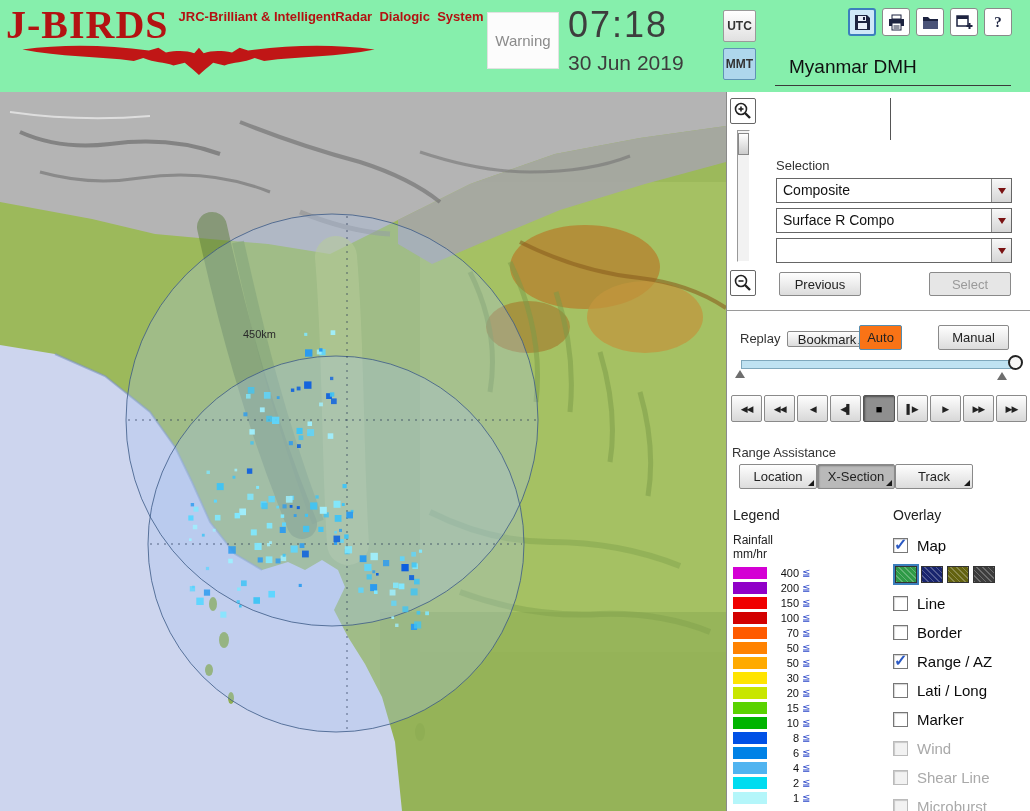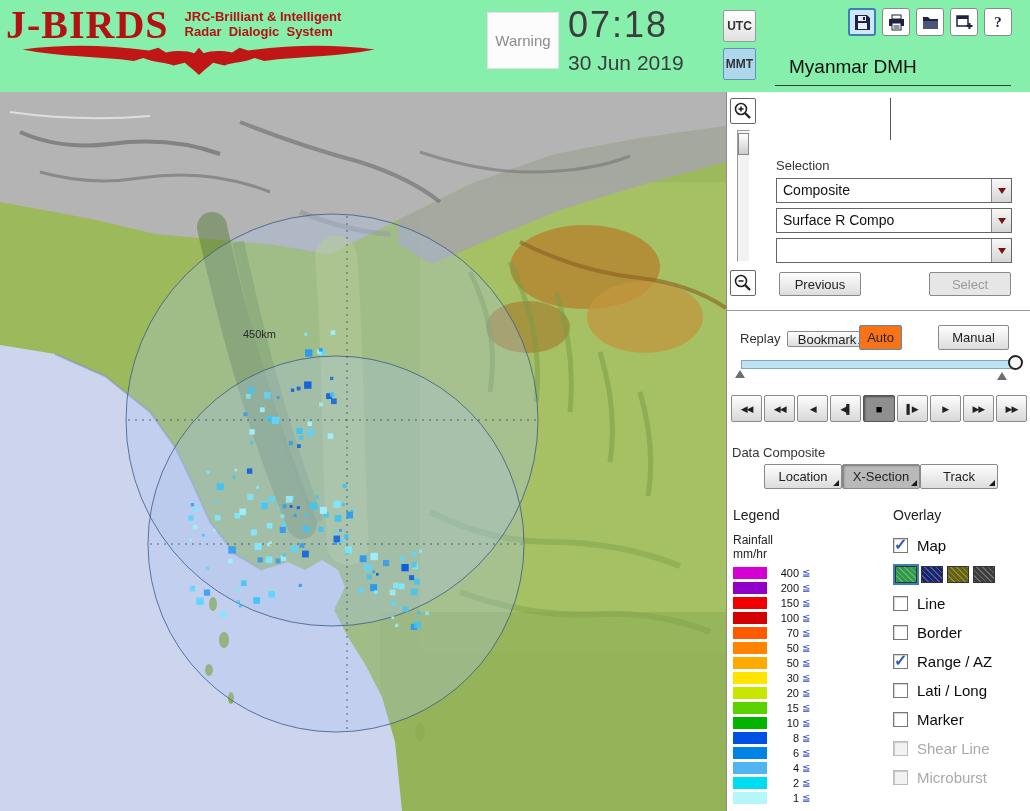--- a/index.html
+++ b/index.html
@@ -4,21 +4,21 @@
 <style>
   *{margin:0;padding:0;box-sizing:border-box}
   body{font-family:"Liberation Sans",sans-serif;background:#fff;width:1030px;height:811px;overflow:hidden}
   .app{position:relative;width:1030px;height:811px;background:#fff;overflow:hidden}
 
   
   .topbar{position:relative;height:92px;background:#86efac}
   .logo{position:absolute;left:6px;top:2px;width:400px}
   .logo-row{display:flex;align-items:flex-start}
   .logo-title{font-family:"Liberation Serif",serif;font-weight:bold;font-size:40px;line-height:46px;color:#b31212;letter-spacing:1px;white-space:nowrap}
-  .logo-sub{margin-left:16px;margin-top:7px;display:flex;flex-direction:column}
+  .logo-sub{margin-left:10px;margin-top:7px;display:flex;flex-direction:row}
   .logo-sub span{font-size:13px;font-weight:bold;color:#b31212;line-height:15px;white-space:pre}
   .eagle{display:block;margin-top:-6px}
   .warning-box{position:absolute;left:487px;top:12px;width:72px;height:57px;background:#fcfcfc;border:1px solid #e2e2e2;color:#8b8b8b;font-size:15px;display:flex;align-items:center;justify-content:center}
   .clock{position:absolute;left:568px;top:2px;color:#3d3d3d}
   .time{font-size:36px;line-height:46px;letter-spacing:2px}
   .date{font-size:21px;line-height:26px;margin-top:2px;white-space:nowrap}
   .tz{position:absolute;left:723px;top:10px;display:flex;flex-direction:column;gap:6px}
   .tz-btn{width:33px;height:32px;font-size:12px;font-weight:bold;color:#333;background:linear-gradient(#ffffff,#e0e0e0);border:1px solid #9a9a9a;border-radius:2px;font-family:inherit}
   .tz-btn.selected{background:#aed7ec;border-color:#5f93b5}
   .iconbar{position:absolute;right:18px;top:8px;display:flex;gap:6px}
@@ -70,21 +70,21 @@
   .tl-tri.left{left:0;top:10px}
   .tl-tri.right{right:18px;top:12px}
 
   
   .playbar{position:absolute;left:4px;top:303px;width:296px;display:flex;gap:2px}
   .pb-btn{flex:1;height:27px;font-size:9px;letter-spacing:-1px;background:linear-gradient(#fdfdfd,#d8d8d8);border:1px solid #8a8a8a;border-radius:2px;color:#222;padding:0;font-family:inherit}
   .pb-btn.pressed{background:#8f8f8f;border-color:#555;color:#000;box-shadow:inset 1px 1px 2px rgba(0,0,0,.45);font-size:11px;letter-spacing:0}
 
   
   .da-label{position:absolute;left:5px;top:353px;font-size:13px;color:#333}
-  .da-row{position:absolute;left:12px;top:372px;width:284px;display:flex;justify-content:center}
+  .da-row{position:absolute;left:12px;top:372px;width:284px;display:flex;justify-content:flex-start}
   .da-btn{position:relative;width:78px;height:25px;font-size:13px}
   .da-btn.pressed{background:#b9b9b9;box-shadow:inset 1px 1px 2px rgba(0,0,0,.35)}
 
   
   .legend-col{position:absolute;left:6px;top:415px;width:152px}
   .legend-title{font-size:14px;color:#222}
   .legend-param{font-size:12px;color:#222;margin-top:10px}
   .legend-unit{font-size:12px;color:#222}
   .lg-rows{margin-top:4px}
   .lg-row{display:flex;align-items:center;height:15px}
@@ -435,21 +435,21 @@
           <button class="pb-btn">◀◀</button>
           <button class="pb-btn">◀</button>
           <button class="pb-btn">◀▌</button>
           <button class="pb-btn pressed">■</button>
           <button class="pb-btn">▌▶</button>
           <button class="pb-btn">▶</button>
           <button class="pb-btn">▶▶</button>
           <button class="pb-btn">▶▶</button>
         </div>
 
-      <div class="da-label">Data Composite</div>
+      <div class="da-label">Range Assistance</div>
       <div class="da-row" id="da-row">
           <button class="btn da-btn corner">Location</button>
           <button class="btn da-btn corner pressed">X-Section</button>
           <button class="btn da-btn corner">Track</button>
         </div>
 
       <div class="legend-col">
         <div class="legend-title">Legend</div>
         <div class="legend-param">Rainfall</div>
         <div class="legend-unit">mm/hr</div>
@@ -565,20 +565,24 @@
             <div class="ov-row">
               <span class="cb"></span>
               <span class="ov-label">Lati / Long</span>
             </div>
             <div class="ov-row">
               <span class="cb"></span>
               <span class="ov-label">Marker</span>
             </div>
             <div class="ov-row disabled">
               <span class="cb"></span>
+              <span class="ov-label">Wind</span>
+            </div>
+            <div class="ov-row disabled">
+              <span class="cb"></span>
               <span class="ov-label">Shear Line</span>
             </div>
             <div class="ov-row disabled">
               <span class="cb"></span>
               <span class="ov-label">Microburst</span>
             </div>
           </div>
       </div>
 
     </div>

